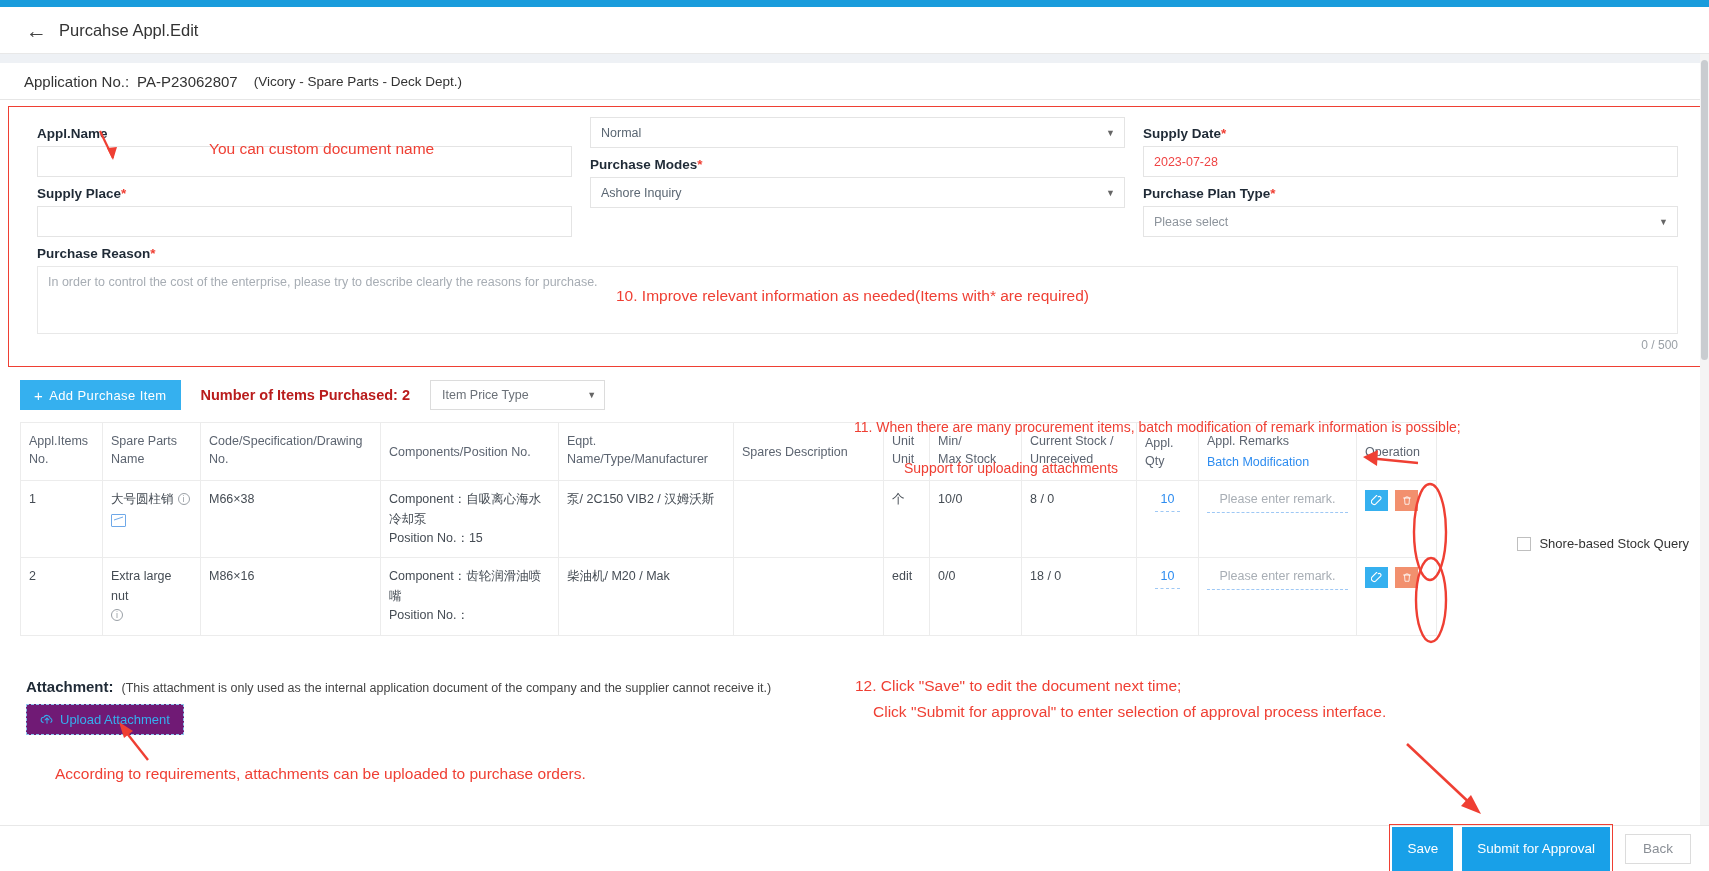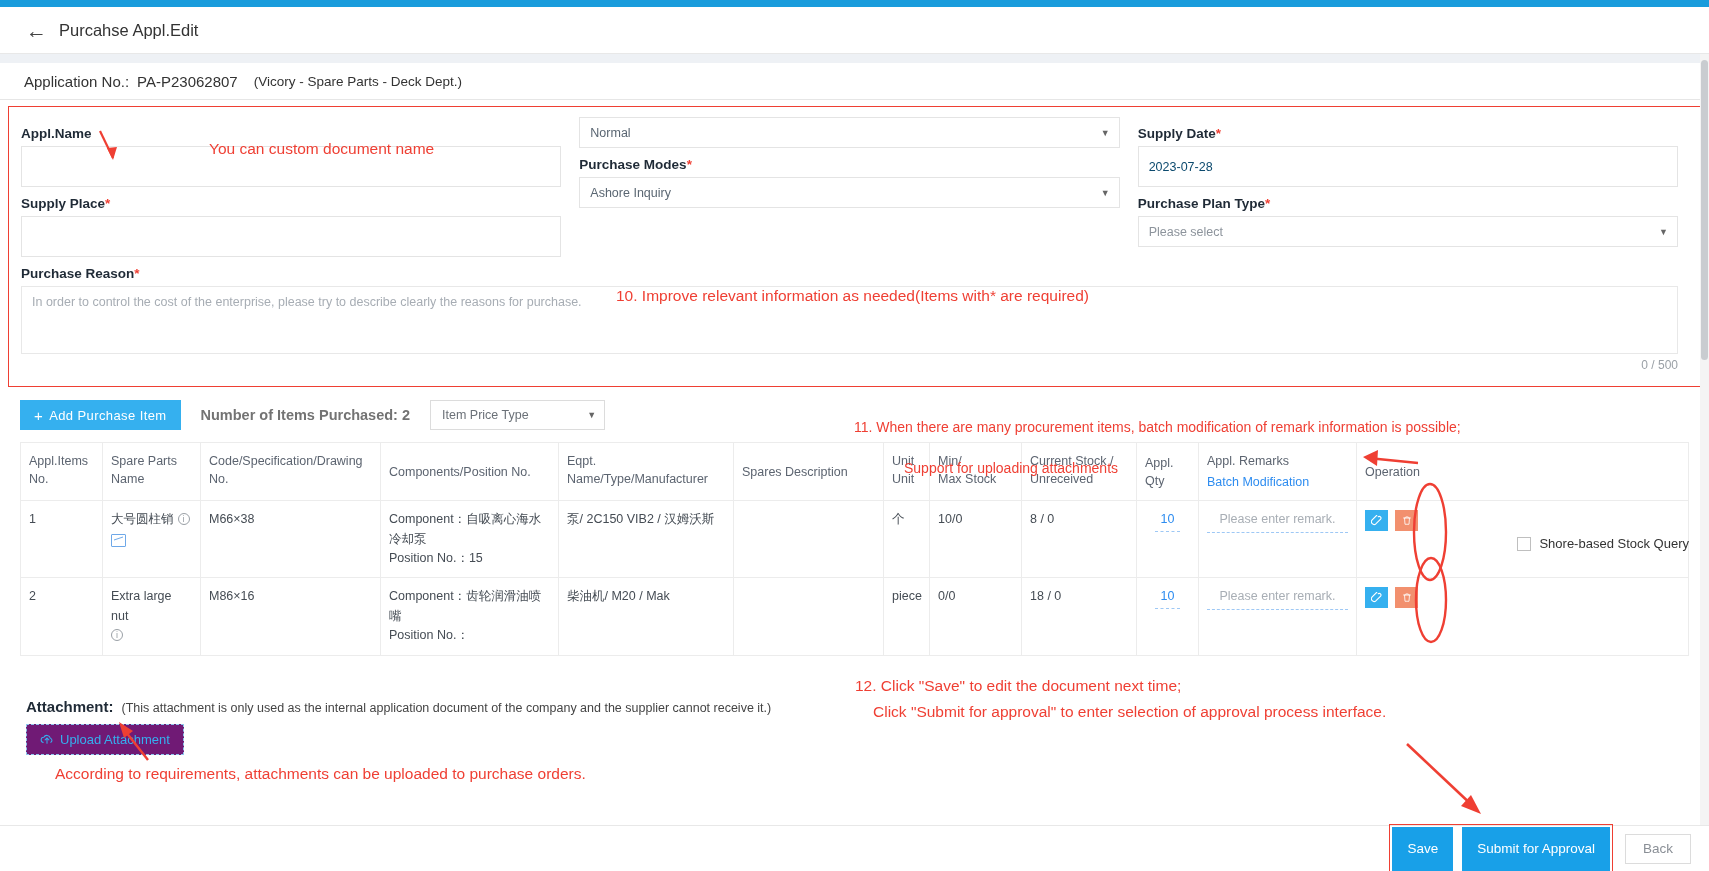--- a/index.html
+++ b/index.html
@@ -24,33 +24,33 @@
   .appno-bar {
     height:37px; display:flex; align-items:center; padding-left:24px;
     background:#fff; border-bottom:1px solid #e6e6e6;
   }
   .appno-label { font-size:15px; color:#333; }
   .appno-value { font-size:15px; color:#333; margin-left:8px; }
   .appno-sub { font-size:13.5px; color:#333; margin-left:16px; }
 
   .form-panel {
     margin:6px 8px 9px 8px; border:1px solid #ef3f33; background:#fff;
-    padding:10px 22px 14px 12px; position:relative;
+    padding:10px 22px 14px 28px; position:relative;
   }
   .form-grid { display:flex; gap:18px; }
   .col { flex:1; min-width:0; }
   .field-label {
     font-size:13.5px; font-weight:bold; color:#1f2a36;
     margin-bottom:5px; margin-top:9px;
   }
   .req { color:#ef3f33; font-weight:bold; }
   .inputbox {
-    height:41px; border:1px solid #e4e4e4; background:#fff;
+    height:31px; border:1px solid #e4e4e4; background:#fff;
     display:flex; align-items:center; padding:0 10px;
-    font-size:12.5px; color:#0c4a6e;
+    font-size:12.5px; color:#ef4444;
   }
   .selectbox {
     height:31px; border:1px solid #e4e4e4; background:#fff;
     display:flex; align-items:center; justify-content:space-between;
     padding:0 9px 0 10px; font-size:12.5px; color:#5a6672;
   }
   .selectbox .ph { color:#8d949c; }
   .caret { font-size:9px; color:#666; }
   .reason-wrap { margin-top:9px; position:relative; }
   .textarea-box {
@@ -59,35 +59,35 @@
   }
   .counter { text-align:right; font-size:12px; color:#9aa0a6; padding-top:4px; }
 
   .toolbar { display:flex; align-items:center; margin:13px 0 0 20px; gap:20px; }
   .add-btn {
     background:#35b0ef; color:#fff; font-size:13px; height:30px;
     display:flex; align-items:center; padding:0 14px; border:none;
     letter-spacing:.4px; cursor:pointer; font-family:inherit;
   }
   .add-btn .plus { font-size:15px; margin-right:6px; }
-  .num-items { font-size:14.5px; font-weight:bold; color:#737373; }
+  .num-items { font-size:14.5px; font-weight:bold; color:#b91c1c; }
   .price-type {
     width:175px; height:30px; border:1px solid #dcdcdc; background:#fff;
     display:flex; align-items:center; justify-content:space-between;
     padding:0 8px 0 11px; font-size:12.5px; color:#6b7178;
   }
   .stock-query {
     position:absolute; right:20px; top:536px;
     display:flex; align-items:center; gap:8px; font-size:13px; color:#333;
   }
   .cbox { width:14px; height:14px; border:1px solid #bfbfbf; background:#fff; }
 
   table.items {
     margin:12px 20px 0 20px; border-collapse:collapse;
-    width:1669px; table-layout:fixed; background:#fff;
+    width:1417px; table-layout:fixed; background:#fff;
   }
   table.items th, table.items td {
     border:1px solid #ececec; padding:9px 8px; vertical-align:top;
     font-weight:normal; text-align:left; font-size:12.5px; color:#555;
   }
   table.items th { color:#5c6470; font-size:12.5px; line-height:1.45; }
   table.items td { color:#454c54; font-size:12.5px; line-height:1.55; height:76px; }
   .batch-link { color:#2d8cf0; display:block; margin-top:3px; cursor:pointer; }
   .infoi {
     display:inline-block; width:12px; height:12px; border:1px solid #9aa0a6;
@@ -366,21 +366,21 @@
         <span>Extra large nut</span>
         <div><span class="infoi" style="margin-left:0">i</span></div>
       </td>
       <td>M86×16</td>
       <td>
         <span>Component：</span><span>齿轮润滑油喷嘴</span>
         <div><span>Position No.：</span><span></span></div>
       </td>
       <td>柴油机/ M20 / Mak</td>
       <td></td>
-      <td>piece</td>
+      <td>edit</td>
       <td>0/0</td>
       <td>18 / 0</td>
       <td style="text-align:center">
         <span class="qty-edit">10</span>
       </td>
       <td>
         <span class="remark-edit">Please enter remark.</span>
       </td>
       <td class="op-cell">
         <span class="op-btn op-clip">

